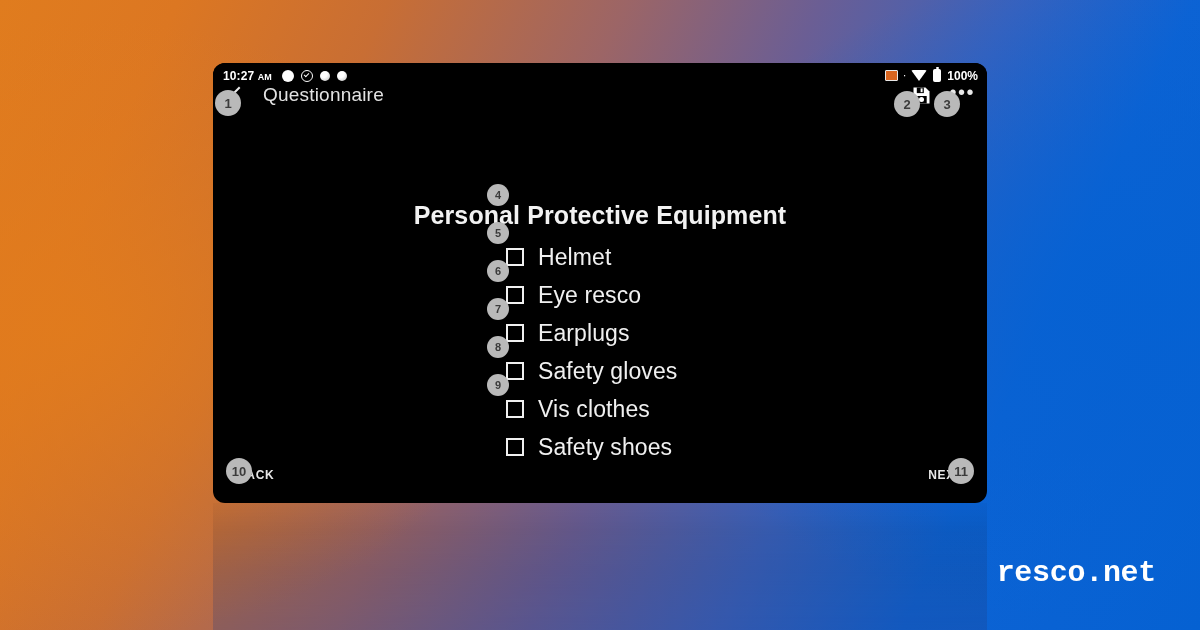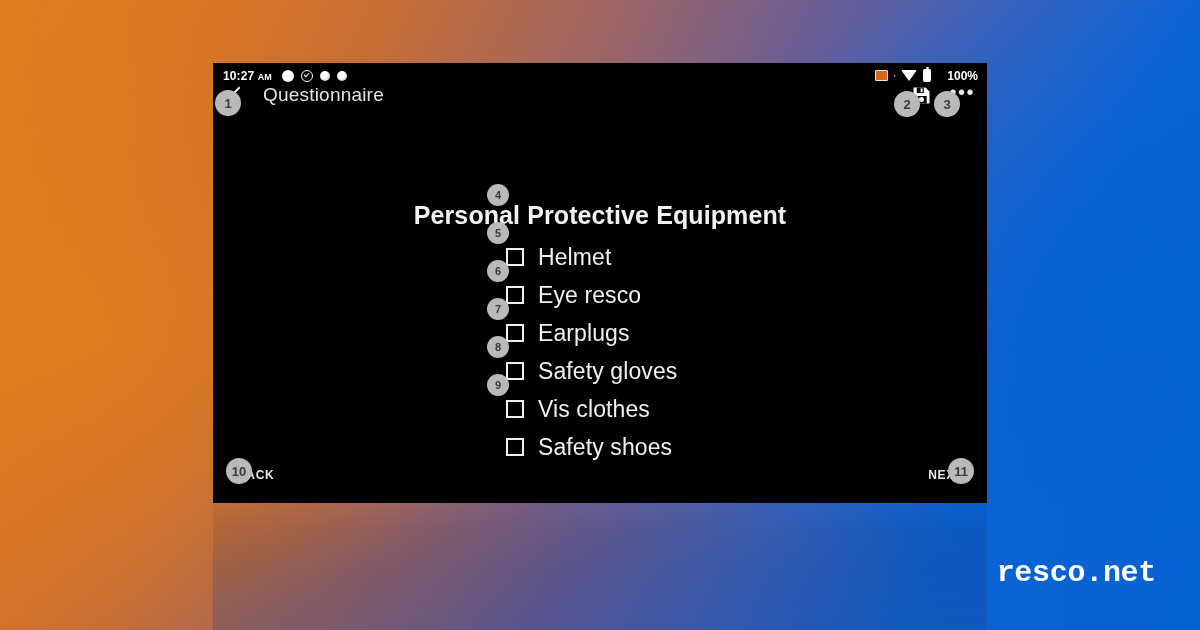--- a/index.html
+++ b/index.html
@@ -72,20 +72,21 @@
 
   
   #device-screenshot {
     position: absolute;
     left: 213px;
     top: 63px;
     width: 774px;
     height: 440px;
     background: #000000;
     overflow: hidden;
+    border-radius: 12px;
   }
 
   
   #status-bar {
     position: absolute;
     left: 0; top: 0;
     width: 100%;
     height: 25px;
     display: flex;
     align-items: center;
@@ -174,21 +175,21 @@
     position: absolute;
     left: 1.8px; top: -3px;
     width: 2.8px; height: 2px;
     background: #ffffff;
     border-radius: 1px;
   }
   #battery-percent {
     color: #ffffff;
     font-size: 12px;
     font-weight: bold;
-    margin-left: 12px;
+    margin-left: 2px;
   }
 
   
   #app-bar {
     position: absolute;
     left: 0; top: 10px;
     width: 100%;
     height: 44px;
     display: flex;
     align-items: center;

